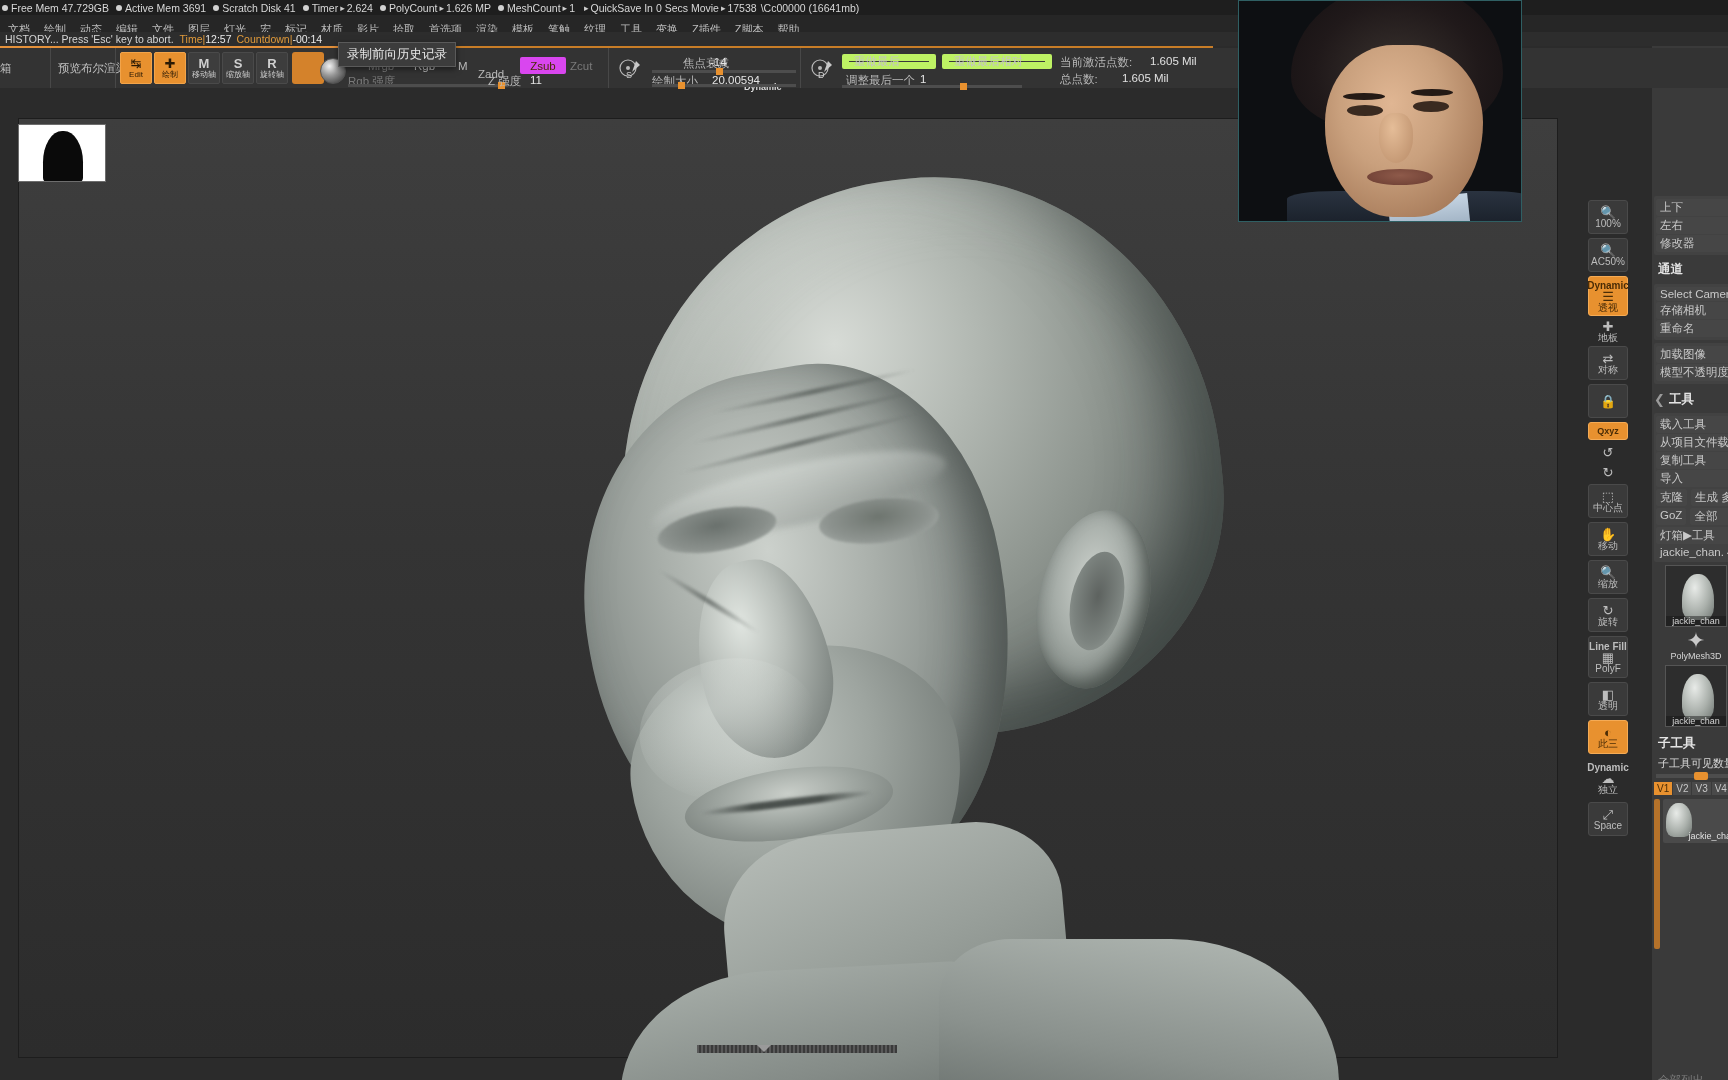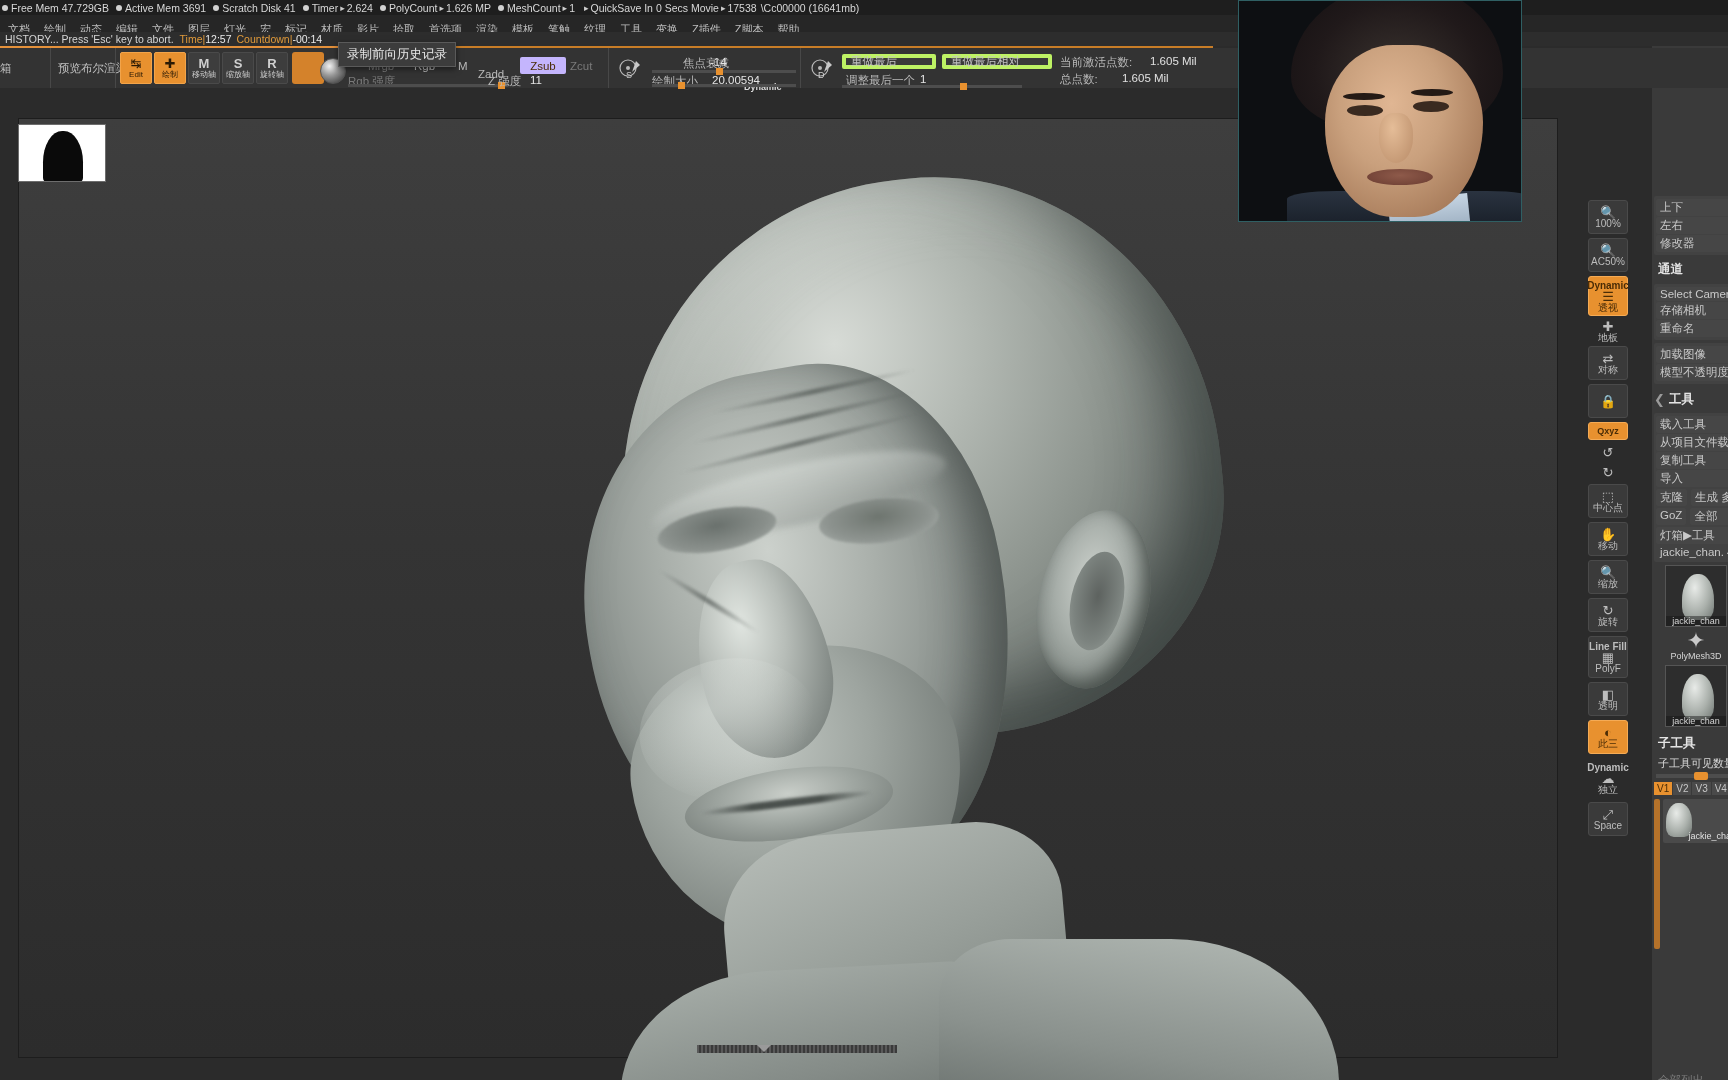--- a/index.html
+++ b/index.html
@@ -58,27 +58,27 @@
     display: flex; flex-direction: column; align-items: center; justify-content: center;
     font-size: 9px; color: #d0d0d0; border-radius: 2px;
   }
   .tb-btn.on { background: #e8912f; border-color: #f2a44a; color: #2a1a05; }
   .tb-btn .glyph { font-size: 13px; line-height: 12px; }
   .tb-btn .cap { font-size: 8px; line-height: 9px; }
 
   .tb-text { position:absolute; font-size:11.5px; color:#b9b9b9; white-space:nowrap; }
   .tb-text.dim { color:#7a7a7a; }
   .tb-pill {
-    position:absolute; background:#c4b5fd; border-radius:2px; color:#4a2c06;
+    position:absolute; background:#d946ef; border-radius:2px; color:#4a2c06;
     font-size:11.5px; display:flex; align-items:center; justify-content:center;
   }
   .tb-slider { position:absolute; height:3px; background:#4d4d4d; }
   .tb-slider .knob { position:absolute; top:-2px; width:7px; height:7px; background:#e8912f; }
   .tb-field {
-    position:absolute; background:#3a3a3a; border:4px solid #bef264; border-radius:2px;
+    position:absolute; background:#3a3a3a; border:7px solid #bef264; border-radius:2px;
     font-size:11.5px; color:#c5c5c5; display:flex; align-items:center; padding-left:5px;
   }
   .tb-swatch { position:absolute; border-radius:3px; }
 
   
   .brushcircle {
     position:absolute; border-radius:50%;
     background: radial-gradient(circle at 35% 30%, #f2f2f2 0%, #9a9a9a 40%, #2a2a2a 100%);
     border:1px solid #555;
   }

